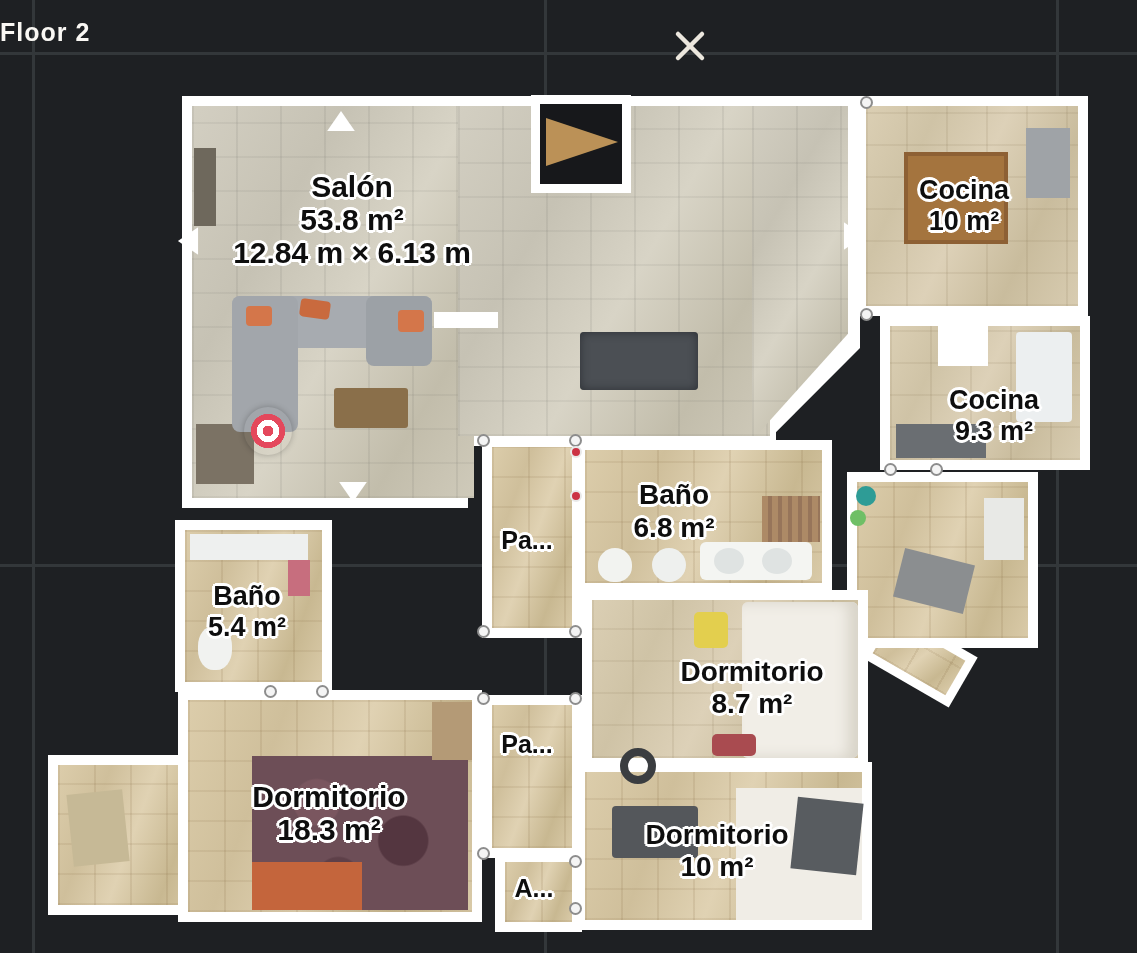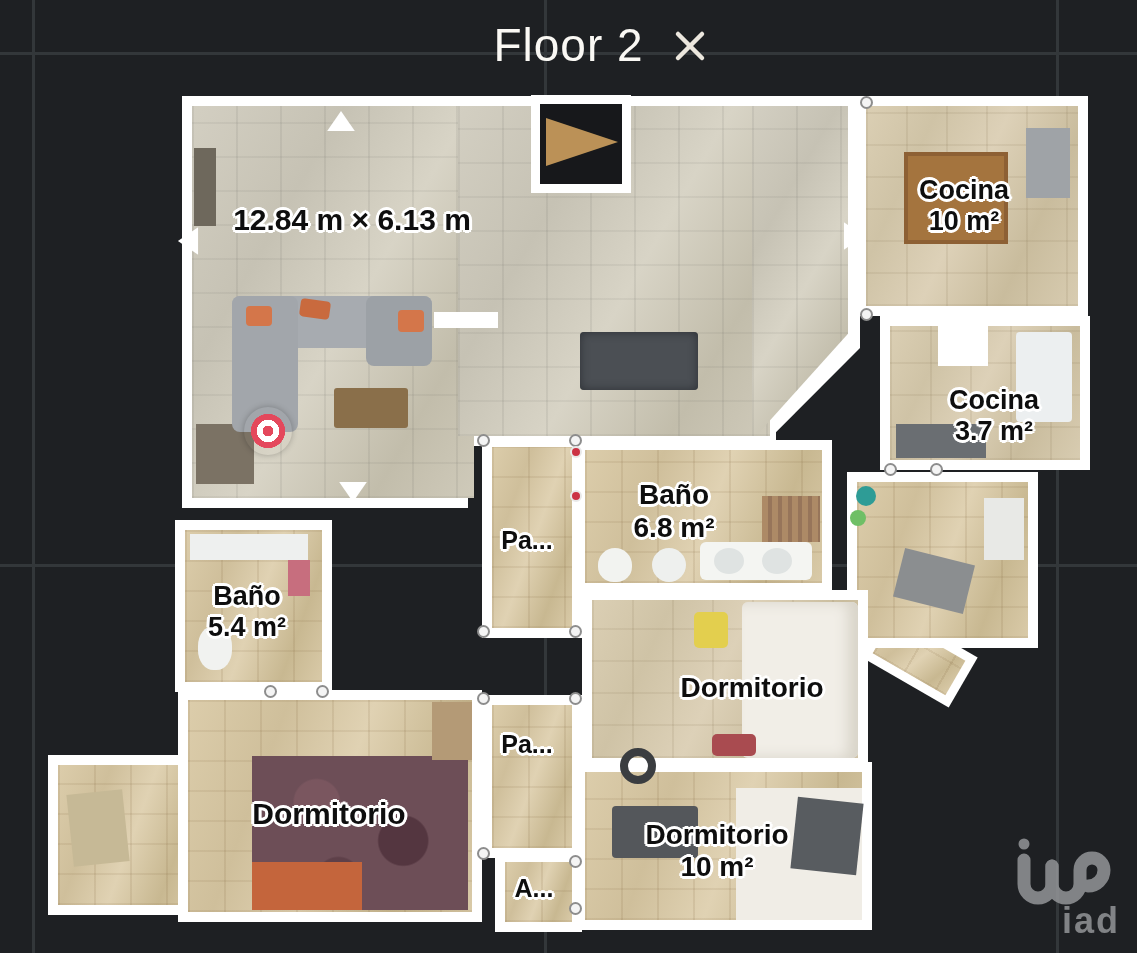--- a/index.html
+++ b/index.html
@@ -3,22 +3,22 @@
 <meta charset="utf-8">
 <style>
   html,body{margin:0;padding:0;background:#141517;}
   .stage{position:relative;width:1137px;height:953px;overflow:hidden;
          background:#1e2023;font-family:"Liberation Sans",sans-serif;}
   .abs{position:absolute;}
   
   .grid-v{position:absolute;top:0;bottom:0;width:3px;background:#33373a;}
   .grid-h{position:absolute;left:0;right:0;height:3px;background:#33373a;}
   
-  .title{position:absolute;left:0;top:18px;width:1137px;text-align:center;
-         color:#faf8f4;font-size:46px;font-weight:400;letter-spacing:1px;}
+  .title{position:absolute;left:0;top:18px;width:1137px;text-align:left;
+         color:#faf8f4;font-size:25px;font-weight:700;letter-spacing:1px;}
   .title-inner{display:inline-block;}
   .close-btn{position:absolute;left:668px;top:24px;width:44px;height:44px;cursor:pointer;}
   
   .wall{position:absolute;background:#ffffff;}
   .room{position:absolute;box-shadow:0 0 0 10px #ffffff;}
   .tile{background:
       repeating-linear-gradient(90deg,rgba(110,90,55,.10) 0 2px,rgba(0,0,0,0) 2px 40px),
       repeating-linear-gradient(0deg,rgba(110,90,55,.09) 0 2px,rgba(0,0,0,0) 2px 32px),
       linear-gradient(115deg,#dbcfb4 0%,#cfc3a6 24%,#ddd1b8 48%,#c9bc9d 74%,#d8ccb1 100%);}
   .tile-gray{background:
@@ -150,49 +150,53 @@
   <div class="furn" style="left:252px;top:862px;width:110px;height:48px;background:#c4653c"></div>
   <div class="furn" style="left:432px;top:702px;width:40px;height:58px;background:#b49a76"></div>
   <div class="furn" style="left:70px;top:792px;width:56px;height:72px;background:#c6b996;transform:rotate(-6deg)"></div>
 
   <div class="furn" style="left:736px;top:788px;width:126px;height:132px;background:#f0ede6"></div>
   <div class="furn" style="left:794px;top:800px;width:66px;height:72px;background:#585c60;transform:rotate(6deg)"></div>
   <div class="furn" style="left:612px;top:806px;width:86px;height:52px;background:#54575b;border-radius:4px"></div>
   <div class="furn" style="left:620px;top:748px;width:36px;height:36px;border:8px solid #3a3d40;border-radius:50%;box-sizing:border-box;background:rgba(0,0,0,0)"></div>
 
   <div class="lbl" style="left:352px;top:219px;font-size:30px;line-height:33px">
+    <span class="l1">Salón</span>
+    <span class="l2">53.8 m²</span>
     <span class="l3">12.84 m × 6.13 m</span>
   </div>
   <div class="lbl" style="left:964px;top:206px;font-size:27px;line-height:31px">
     <span class="l1">Cocina</span>
     <span class="l2">10 m²</span>
   </div>
   <div class="lbl" style="left:994px;top:416px;font-size:27px;line-height:31px">
     <span class="l1">Cocina</span>
-    <span class="l2">3.7 m²</span>
+    <span class="l2">9.3 m²</span>
   </div>
   <div class="lbl" style="left:674px;top:511px;font-size:28px;line-height:33px">
     <span class="l1">Baño</span>
     <span class="l2">6.8 m²</span>
   </div>
   <div class="lbl" style="left:527px;top:540px;font-size:25px">
     <span class="l1">Pa...</span>
   </div>
   <div class="lbl" style="left:247px;top:612px;font-size:27px;line-height:31px">
     <span class="l1">Baño</span>
     <span class="l2">5.4 m²</span>
   </div>
   <div class="lbl" style="left:752px;top:688px;font-size:28px;line-height:32px">
     <span class="l1">Dormitorio</span>
+    <span class="l2">8.7 m²</span>
   </div>
   <div class="lbl" style="left:527px;top:744px;font-size:25px">
     <span class="l1">Pa...</span>
   </div>
   <div class="lbl" style="left:329px;top:813px;font-size:30px;line-height:33px">
     <span class="l1">Dormitorio</span>
+    <span class="l2">18.3 m²</span>
   </div>
   <div class="lbl" style="left:717px;top:851px;font-size:28px;line-height:32px">
     <span class="l1">Dormitorio</span>
     <span class="l2">10 m²</span>
   </div>
   <div class="lbl" style="left:534px;top:888px;font-size:25px">
     <span class="l1">A...</span>
   </div>
 
   <div class="nav-arrow arrow-up" style="left:326px;top:109px"></div>
@@ -213,24 +217,14 @@
   <div class="handle" style="left:569px;top:902px"></div>
   <div class="handle" style="left:860px;top:96px"></div>
   <div class="handle" style="left:860px;top:308px"></div>
   <div class="handle" style="left:884px;top:463px"></div>
   <div class="handle" style="left:930px;top:463px"></div>
   <div class="handle" style="left:264px;top:685px"></div>
   <div class="handle" style="left:316px;top:685px"></div>
   <div class="red-dot" style="left:570px;top:446px"></div>
   <div class="red-dot" style="left:570px;top:490px"></div>
 
-  <div class="logo">
-    <svg width="126" height="70" viewBox="0 0 126 70">
-      <g stroke="#97999c" stroke-width="13" fill="none" stroke-linecap="round">
-        <circle cx="22" cy="8" r="2.5" fill="#97999c" stroke-width="6"></circle>
-        <path d="M22 24 V48 a14 14 0 0 0 28 0 V30"></path>
-        <path d="M50 30 V48 a14 14 0 0 0 28 0 V34 a12 12 0 1 1 24 0 a16 16 0 0 1 -16 16"></path>
-      </g>
-    </svg>
-    <div class="logo-text">iad</div>
-  </div>
 
 </div>
 
 </body></html>

